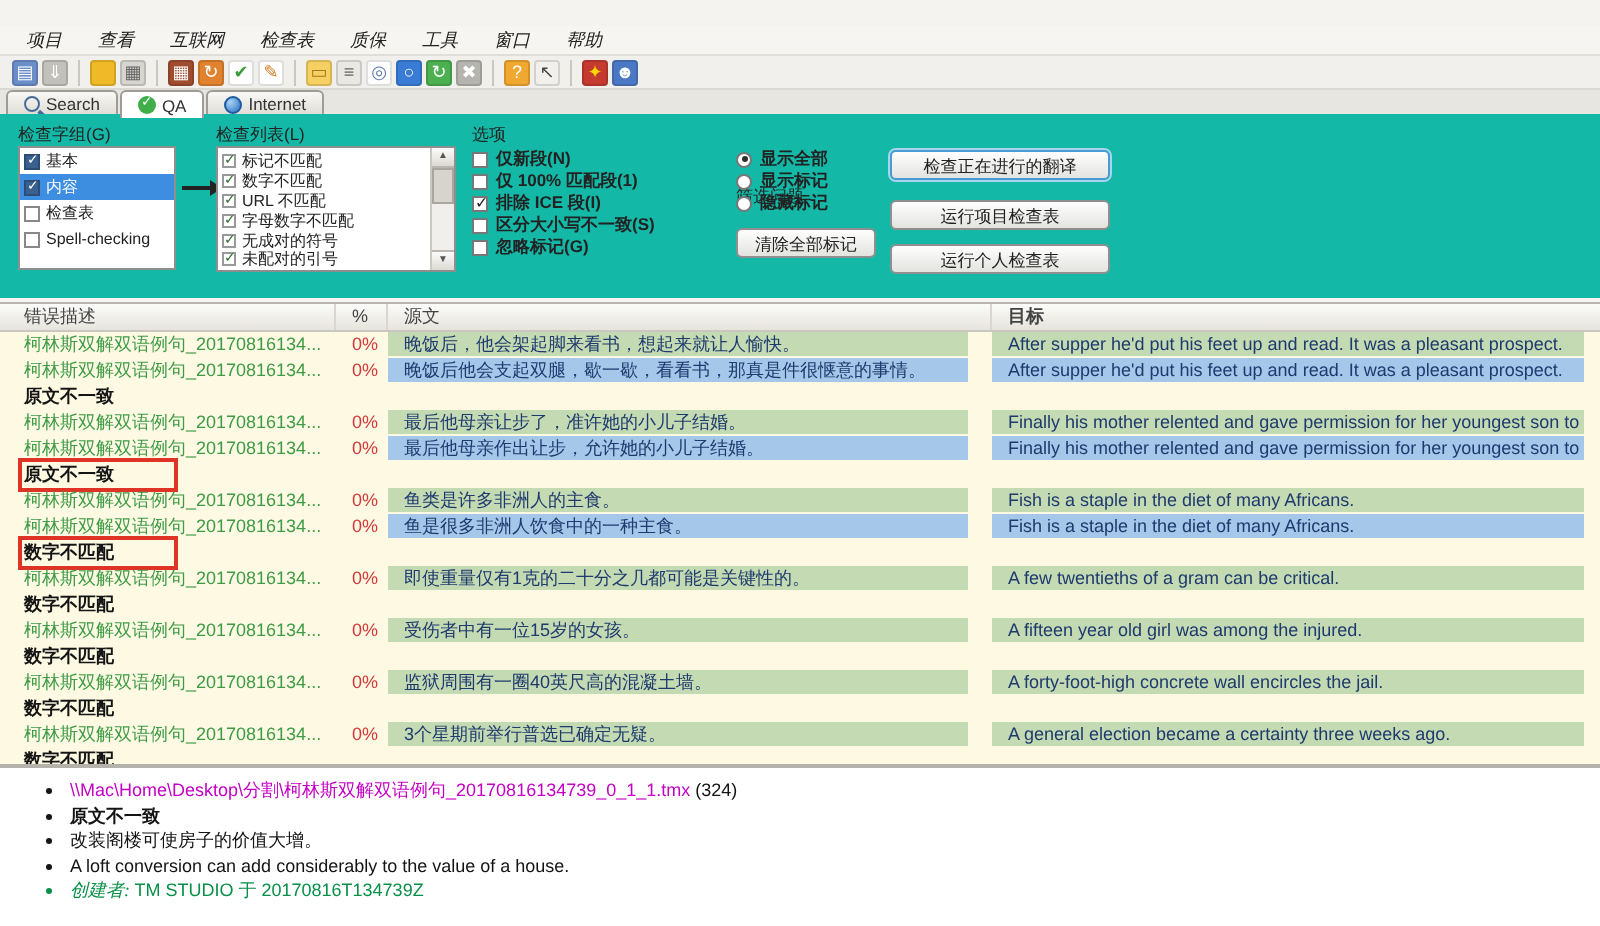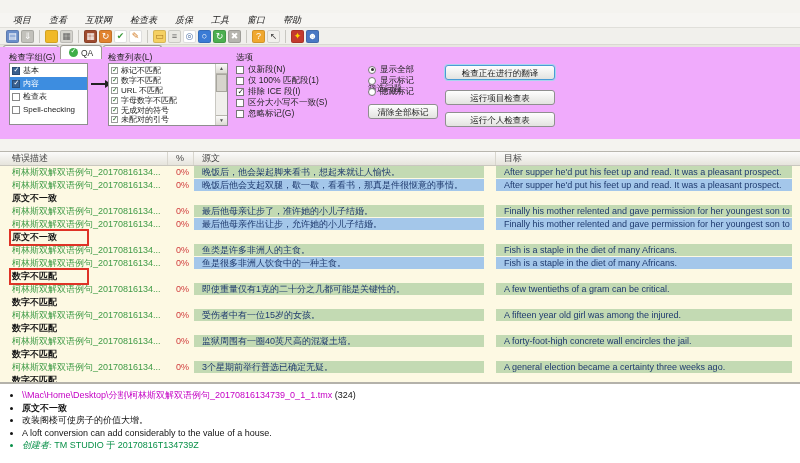--- a/index.html
+++ b/index.html
@@ -36,21 +36,21 @@
     background:linear-gradient(#f8f8f6,#dddbd3);border:1px solid #9e9c94;border-bottom:none;
     border-radius:3px 3px 0 0;font-size:8.5px;color:#333;box-sizing:border-box;}
   .tab.active{background:#fff;height:14px;margin-bottom:-1px;z-index:2;}
   .ic-mag{width:6px;height:6px;border:1.5px solid #4a6a9a;border-radius:50%;position:relative;}
   .ic-mag::after{content:"";position:absolute;width:4px;height:1.5px;background:#4a6a9a;right:-4px;bottom:-2px;transform:rotate(40deg);}
   .ic-qa{width:9px;height:9px;border-radius:50%;background:#3fae49;position:relative;}
   .ic-qa::after{content:"✓";position:absolute;left:1.5px;top:-1px;color:#fff;font-size:7px;}
   .ic-globe{width:9px;height:9px;border-radius:50%;border:1px solid #1d5aa0;box-sizing:border-box;
     background:radial-gradient(circle at 30% 30%,#a8d4f5,#2a6fc0);}
   
-  .qa{position:absolute;left:0;top:47px;width:800px;height:92px;background:#f0abfc;}
+  .qa{position:absolute;left:0;top:57px;width:800px;height:92px;background:#14b8a6;}
   .sec-label{position:absolute;color:#222;font-size:8.5px;}
   .listbox{position:absolute;background:#fff;border:1px solid #8e8e8e;box-sizing:border-box;overflow:hidden;}
   #lb1{left:9px;top:16px;width:79px;height:62px;font-size:8px;}
   .lb1-item{display:flex;align-items:center;gap:3px;height:13px;padding-left:2px;white-space:nowrap;}
   .lb1-item.selected{background:#3d8de0;color:#fff;}
   .cb{width:8px;height:8px;border:1px solid #888;background:#fff;flex:0 0 auto;position:relative;box-sizing:border-box;}
   .lb1-item.checked .cb{background:#39608f;border-color:#2c4c74;}
   .lb1-item.checked .cb::after{content:"✓";position:absolute;left:0.5px;top:-1.5px;color:#fff;font-size:7px;}
   .flow-arrow{position:absolute;left:91px;top:36px;width:14px;height:2px;background:#222;}
   .flow-arrow::after{content:"";position:absolute;right:-6px;top:-3px;border-left:6px solid #222;
@@ -59,21 +59,21 @@
   #lb2 .items{padding:2px 0 0 2px;}
   .lb2-item{display:flex;align-items:center;gap:3px;height:9.8px;white-space:nowrap;}
   .lb2-item .cb{width:7px;height:7px;border-color:#999;}
   .lb2-item.checked .cb::after{content:"✓";position:absolute;left:0;top:-2px;color:#2c6e2c;font-size:7px;}
   .sbar{position:absolute;right:0;top:0;bottom:0;width:11px;background:#f0efeb;border-left:1px solid #c9c8c2;}
   .sb-btn{height:9px;background:linear-gradient(#fbfbfa,#dcdad2);border-bottom:1px solid #b8b6ae;
     font-size:5px;text-align:center;line-height:9px;color:#555;}
   .sb-btn.down{position:absolute;bottom:0;left:0;right:0;border-top:1px solid #b8b6ae;border-bottom:none;}
   .sb-thumb{position:absolute;left:0;right:0;top:10px;height:18px;background:#d6d4cc;border:1px solid #a8a69e;box-sizing:border-box;}
   .optlist{position:absolute;left:236px;top:17px;}
-  .opt,.flt{display:flex;align-items:center;gap:4px;height:11px;white-space:nowrap;font-size:8.5px;}
+  .opt,.flt{display:flex;align-items:center;gap:4px;height:11px;white-space:nowrap;font-size:8.5px;font-weight:bold;}
   .opt .cb{border-color:#777;}
   .opt.checked .cb::after{content:"✓";position:absolute;left:0.5px;top:-2px;color:#222;font-size:8px;}
   .fltlist{position:absolute;left:368px;top:17px;}
   .rb{width:8px;height:8px;border:1px solid #777;border-radius:50%;background:#fff;position:relative;box-sizing:border-box;flex:0 0 auto;}
   .flt.selected .rb::after{content:"";position:absolute;left:1.5px;top:1.5px;width:3px;height:3px;background:#2f2f2f;border-radius:50%;}
   .btn{display:block;width:110px;height:15px;background:linear-gradient(#fefefe,#e3e3e0);
     border:1px solid #8f8f8f;border-radius:3px;font-size:8.5px;line-height:12px;text-align:center;
     color:#222;box-sizing:border-box;font-family:inherit;padding:0;}
   #clear-btn{position:absolute;left:368px;top:57px;width:70px;}
   .actions{position:absolute;left:445px;top:18px;}
@@ -81,36 +81,36 @@
   .actions .btn.focused{border:1px solid #4a9bd4;box-shadow:0 0 0 1px #a8d4ee;margin-bottom:10px;}
   
   .grid{position:absolute;left:0;top:151px;width:800px;height:231px;background:#fdf9e3;
     border-top:1px solid #b8b6ae;overflow:hidden;box-sizing:border-box;}
   .ghead{display:flex;height:13px;line-height:13px;background:linear-gradient(#fbfbfa,#e6e4dc);
     border-bottom:1px solid #c9c7bf;color:#444;}
   .ghead span{box-sizing:border-box;overflow:hidden;white-space:nowrap;}
   .h-desc{width:168px;padding-left:12px;border-right:1px solid #d8d6ce;}
   .h-pct{width:26px;padding-left:8px;border-right:1px solid #d8d6ce;}
   .h-src{width:302px;padding-left:8px;border-right:1px solid #d8d6ce;}
-  .h-tgt{flex:1;padding-left:8px;}
+  .h-tgt{flex:1;padding-left:8px;font-weight:bold;}
   .grow{display:flex;height:13px;line-height:13px;position:relative;}
   .grow span{box-sizing:border-box;overflow:hidden;white-space:nowrap;}
   .c-desc{width:168px;padding-left:12px;color:#3f9b46;}
   .c-pct{width:26px;padding-left:8px;color:#d03a3a;}
   .c-src{width:290px;padding-left:8px;margin-right:12px;color:#1f3a6e;border-bottom:1px solid #fdf9e3;}
   .c-tgt{flex:1;padding-left:8px;margin-right:8px;color:#1f3a6e;border-bottom:1px solid #fdf9e3;}
   .grow.green .c-src,.grow.green .c-tgt{background:#c3dab3;}
   .grow.blue .c-src,.grow.blue .c-tgt{background:#a4c7ea;}
   .glabel{position:absolute;left:0;top:0;padding-left:12px;font-weight:bold;color:#151515;}
   .grow.boxed::after{content:"";position:absolute;left:9px;top:-2px;width:76px;height:13px;
     border:2px solid #df3326;pointer-events:none;}
   
   .details{position:absolute;left:0;top:382px;width:800px;height:81px;background:#fff;
     border-top:2px solid #b4b2aa;box-sizing:border-box;}
-  .details ul{margin:5px 0 0 0;padding-left:22px;}
+  .details ul{margin:5px 0 0 0;padding-left:35px;}
   .details li{line-height:12.5px;color:#141414;}
   .details li.path .b-text{color:#c400c4;}
   .details li.bold{font-weight:bold;}
   .details li.creator{color:#089048;}
   .details li .b-prefix{font-style:italic;font-family:"Liberation Serif","DejaVu Serif",serif;}
 </style>
 </head>
 <body>
 
 <div id="app">

